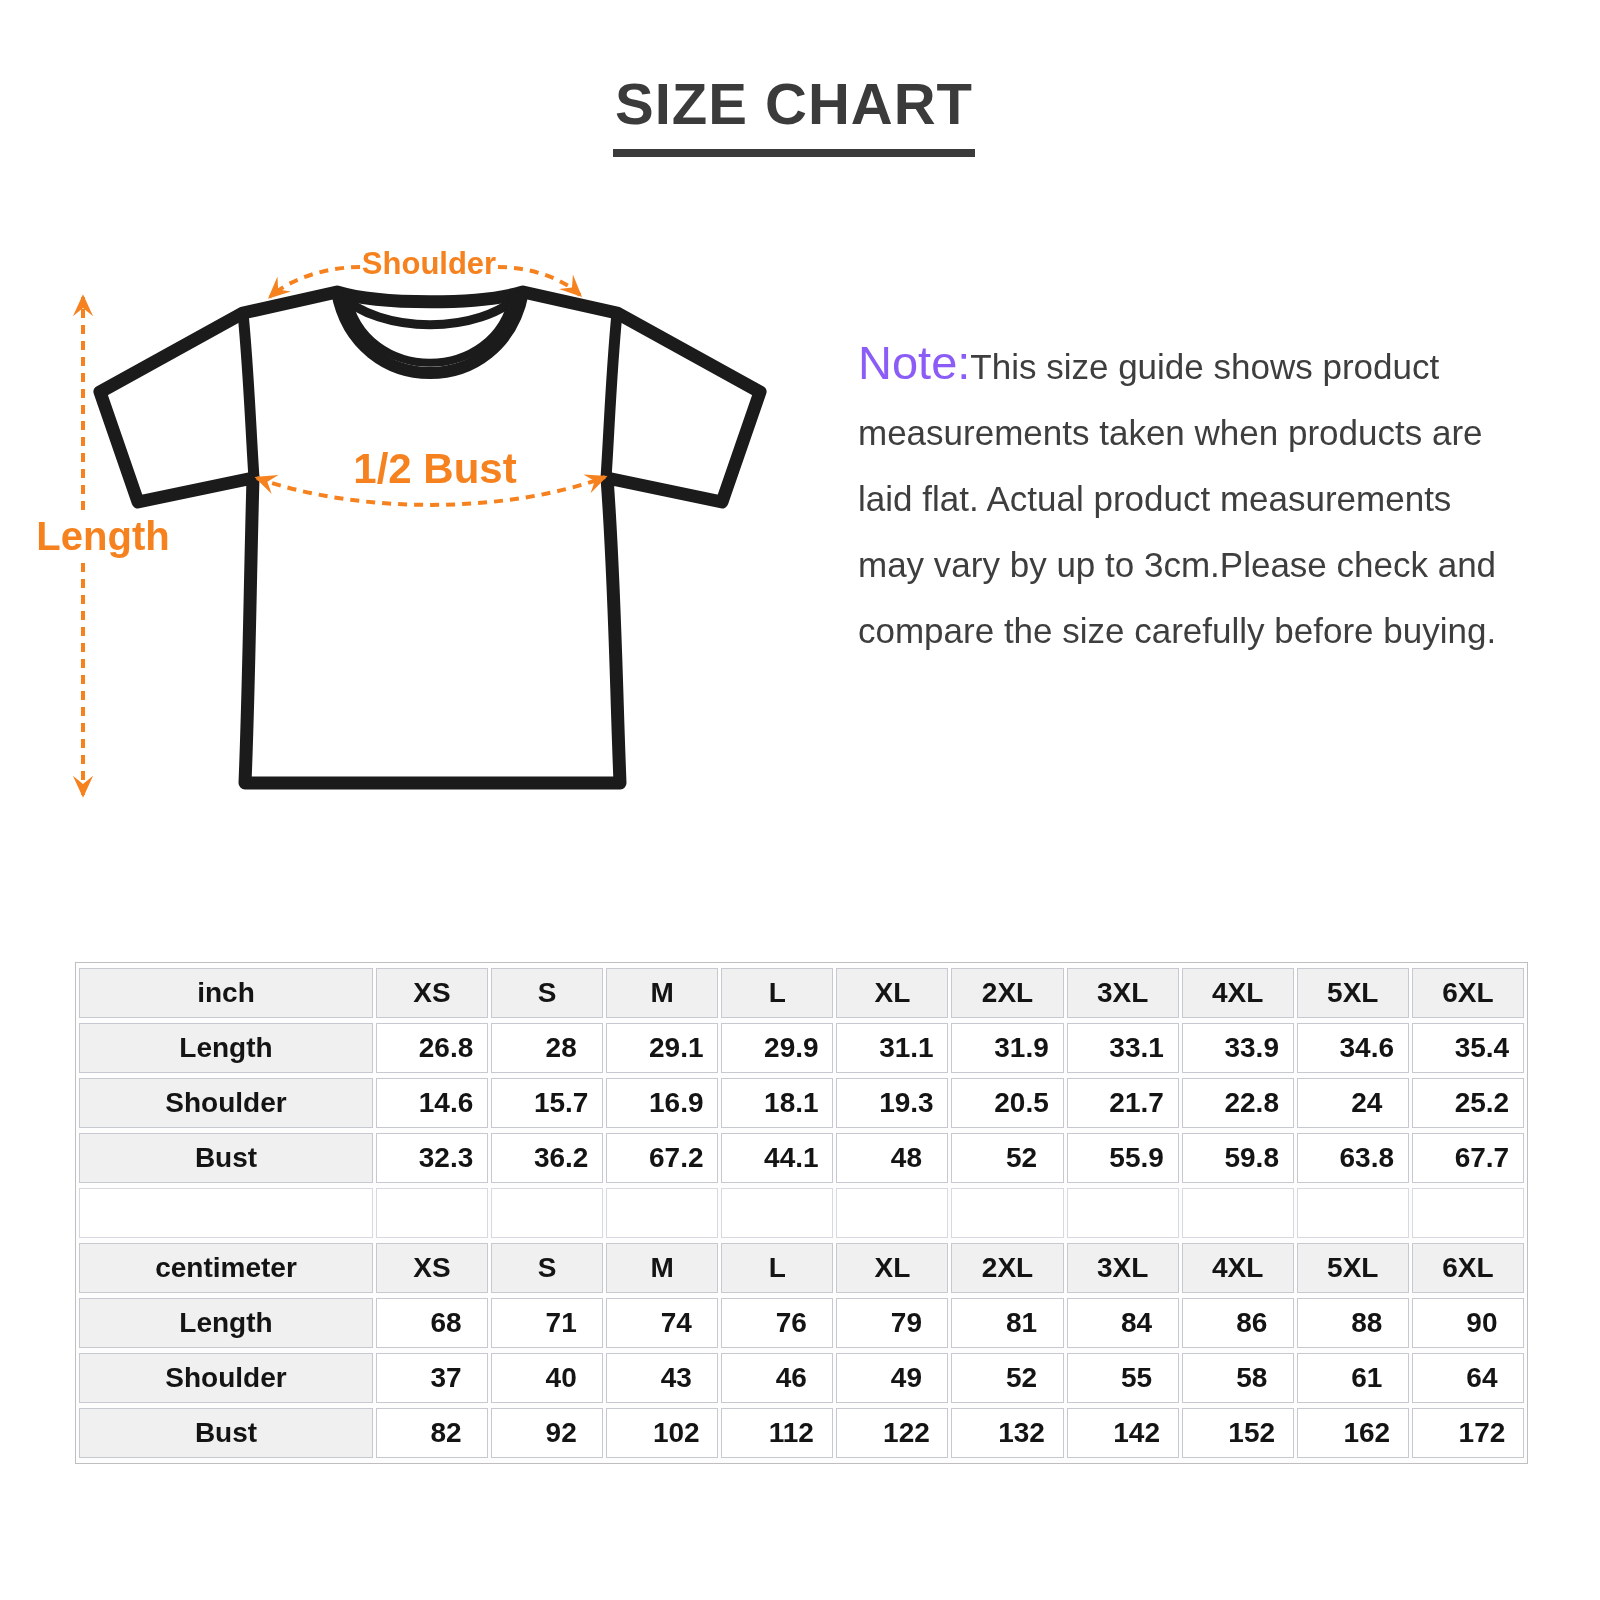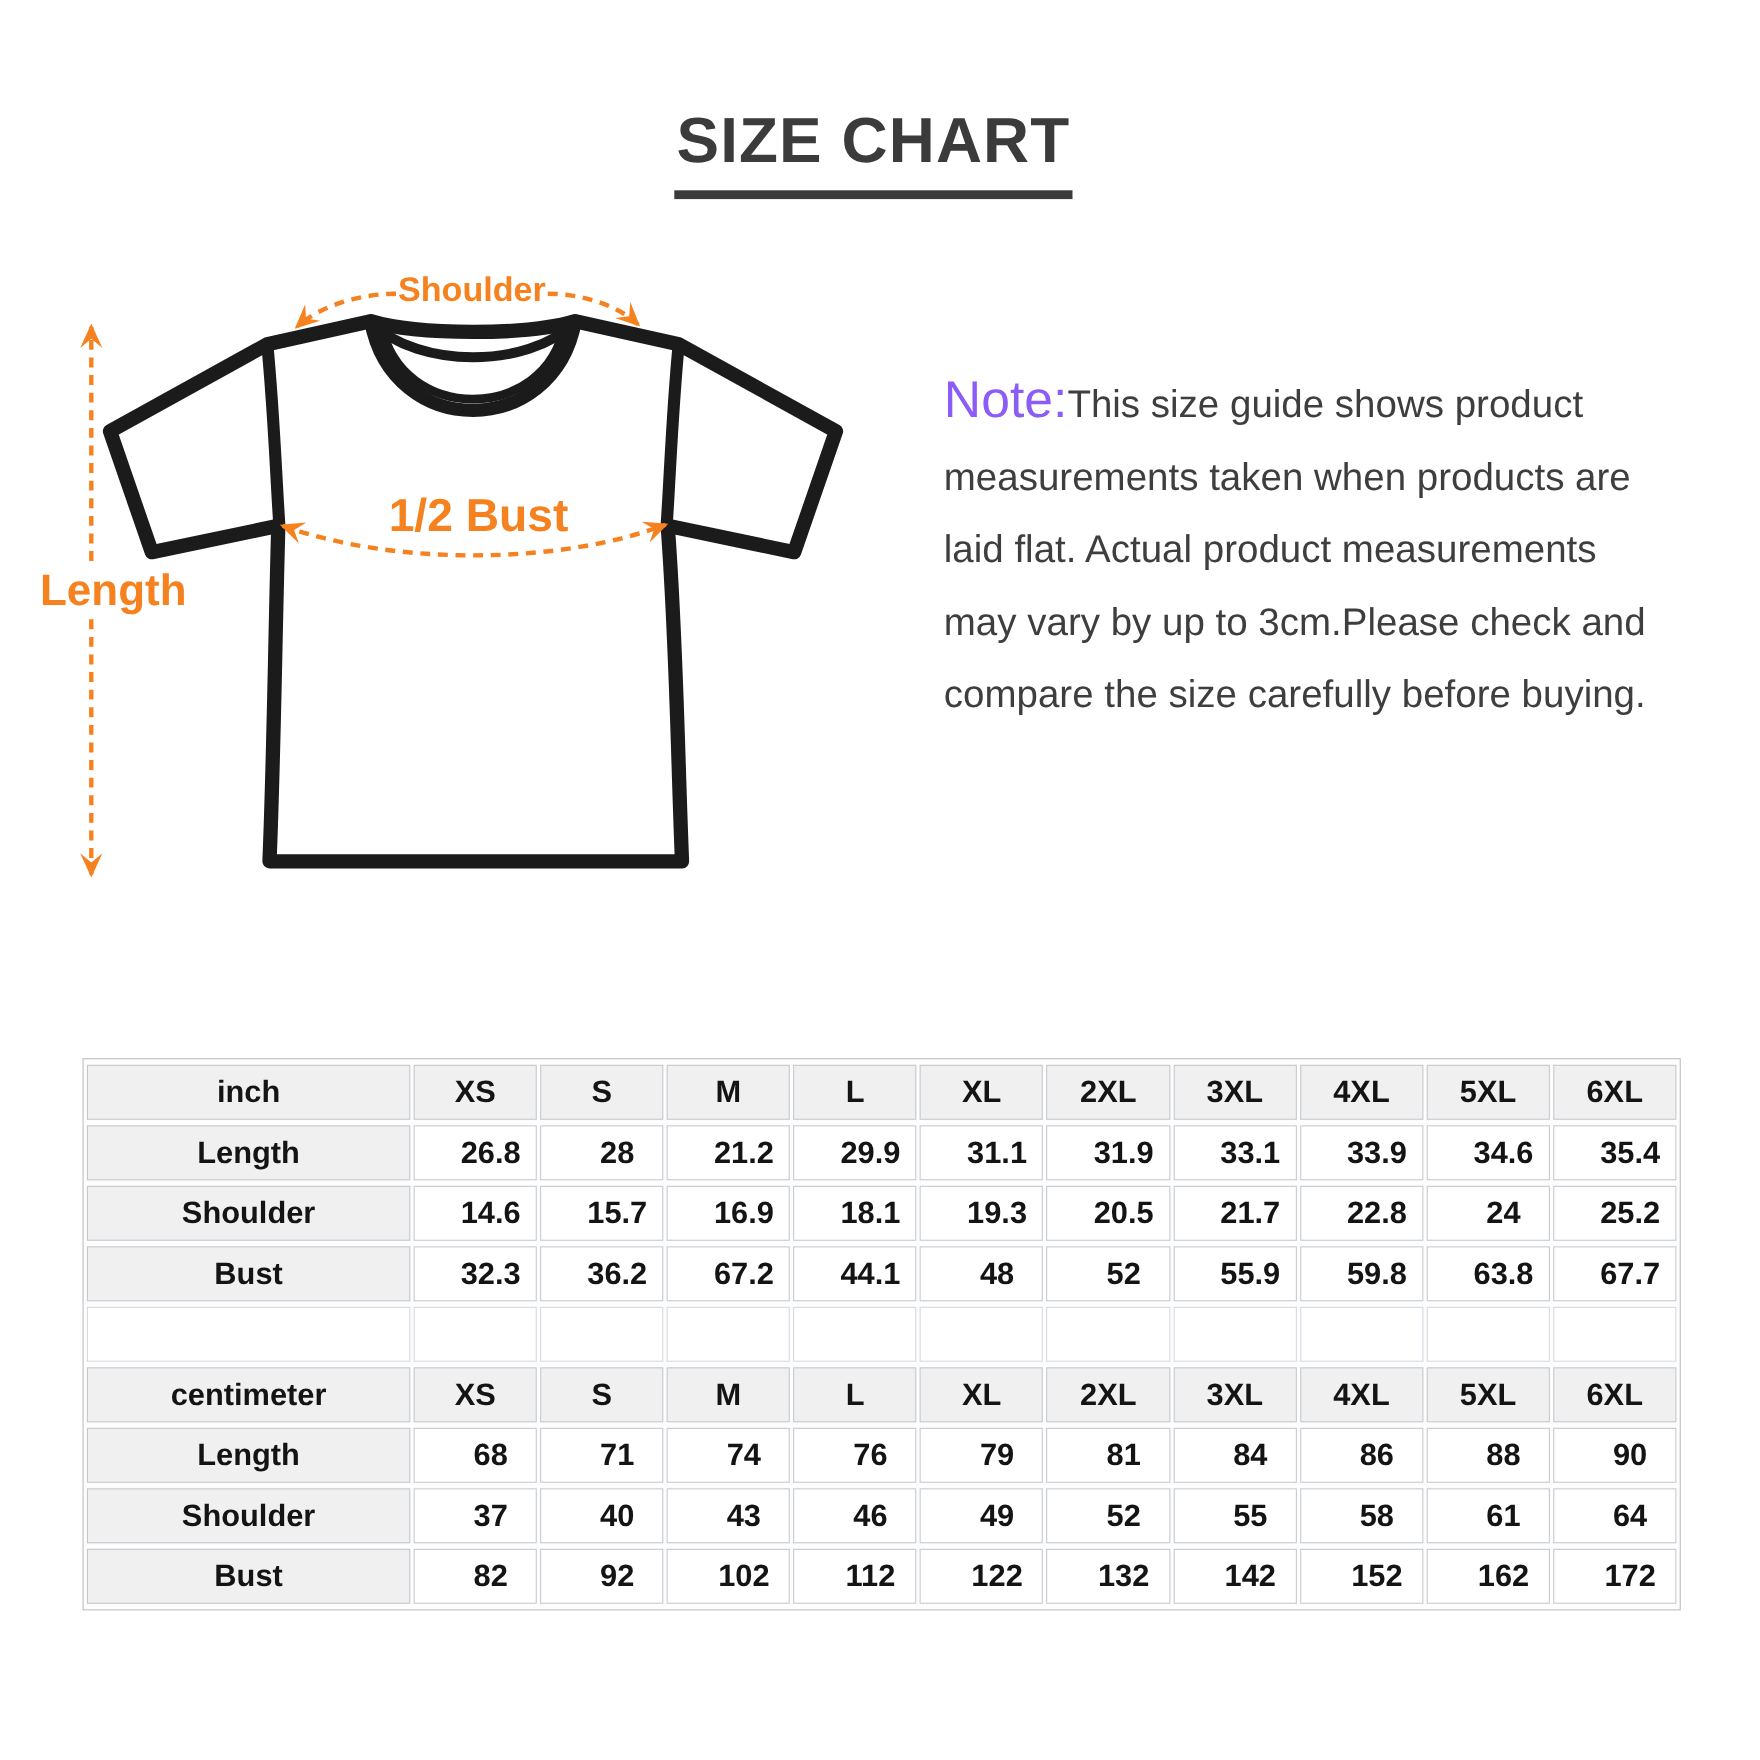--- a/index.html
+++ b/index.html
@@ -7,21 +7,20 @@
     width:1600px;height:1600px;position:relative;overflow:hidden;
     background:#ffffff;
     font-family:"Liberation Sans","DejaVu Sans",sans-serif;
   }
   
   .page-title{
     position:absolute;left:613px;top:70px;width:362px;
     text-align:center;font-size:58px;font-weight:bold;letter-spacing:1px;
     color:#3b3b3b;border-bottom:8px solid #3b3b3b;padding-bottom:12px;
     white-space:nowrap;
-    margin-top:24px;
   }
   
   .diagram{position:absolute;left:30px;top:225px;width:760px;height:580px;}
   .shirt-line{stroke:#1b1b1b;fill:none;stroke-linejoin:round;stroke-linecap:round;}
   .accent-dash{stroke:#f5821f;fill:none;stroke-width:4;stroke-dasharray:9 7;stroke-linecap:butt;}
   .accent-text{fill:#f5821f;font-weight:bold;font-family:"Liberation Sans",sans-serif;}
   
   .note{
     position:absolute;left:858px;top:330px;width:662px;
     font-size:35px;line-height:66px;color:#3e3e3e;text-align:left;
@@ -95,21 +94,21 @@
         <td class="hdr">2XL</td>
         <td class="hdr">3XL</td>
         <td class="hdr">4XL</td>
         <td class="hdr">5XL</td>
         <td class="hdr">6XL</td>
       </tr>
       <tr>
         <td class="lbl">Length</td>
         <td class="val">26.8</td>
         <td class="val">28</td>
-        <td class="val">21.2</td>
+        <td class="val">29.1</td>
         <td class="val">29.9</td>
         <td class="val">31.1</td>
         <td class="val">31.9</td>
         <td class="val">33.1</td>
         <td class="val">33.9</td>
         <td class="val">34.6</td>
         <td class="val">35.4</td>
       </tr>
       <tr>
         <td class="lbl">Shoulder</td>

